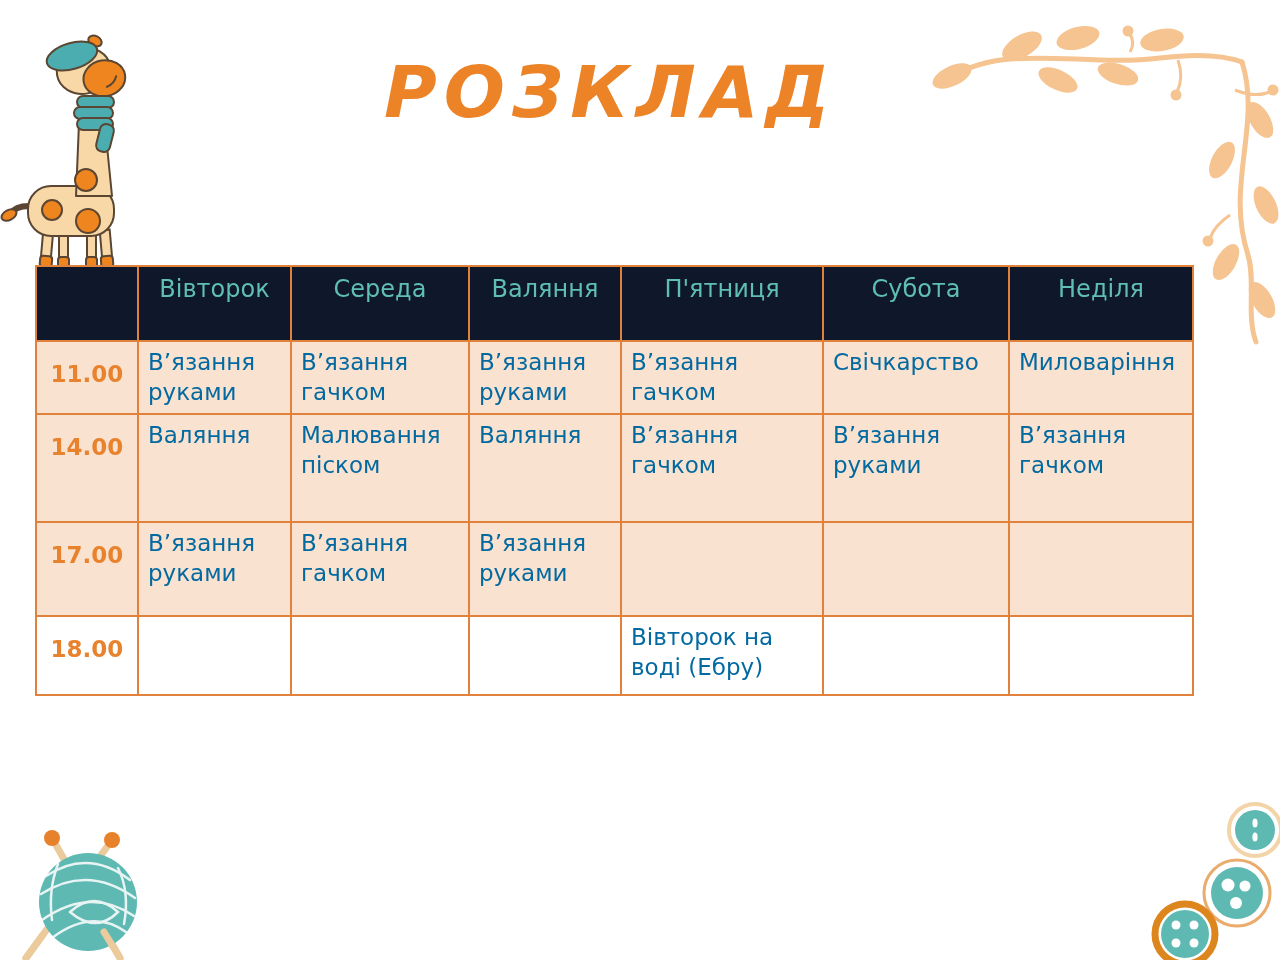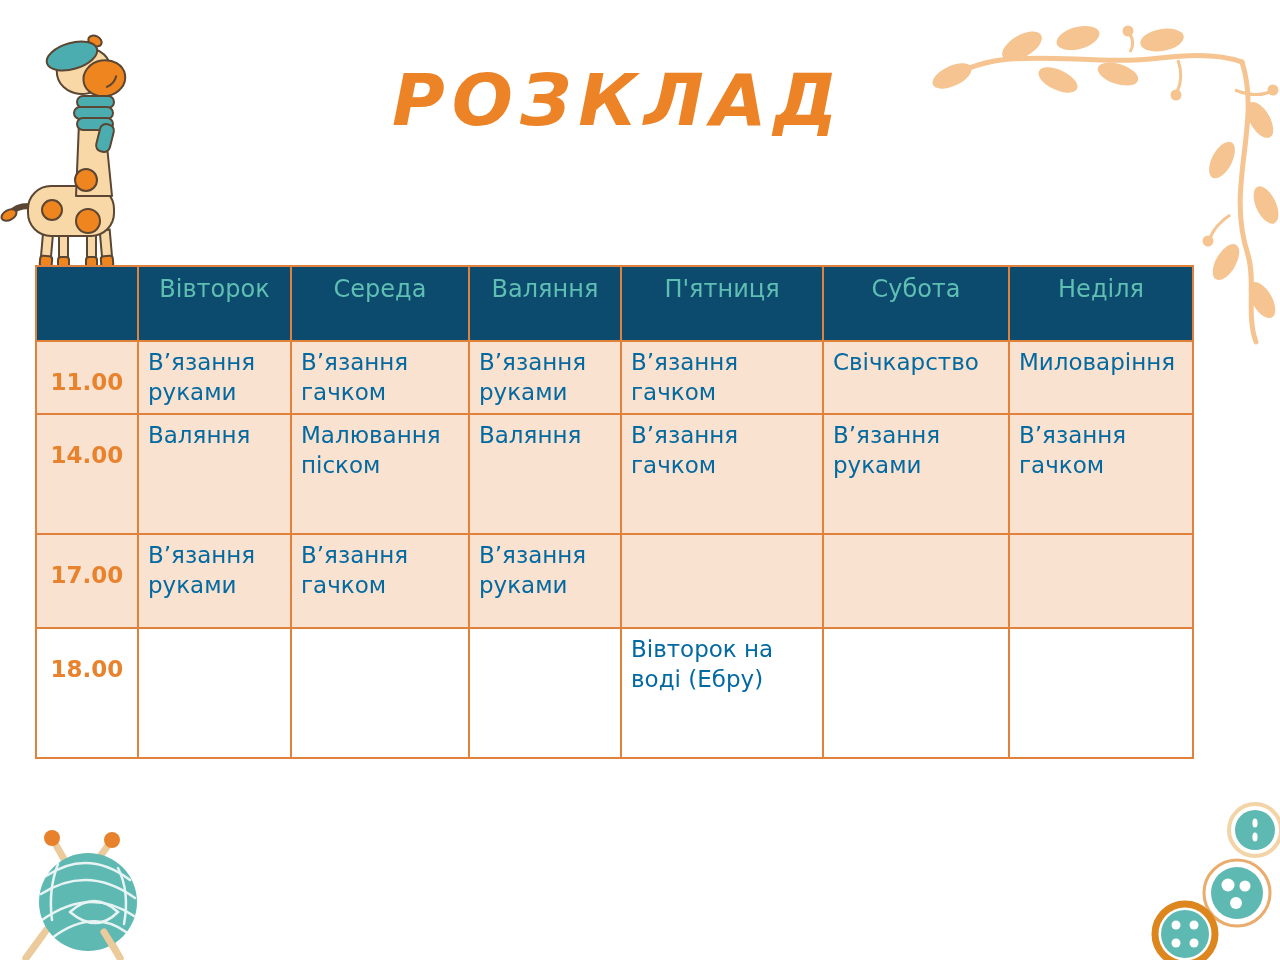--- a/index.html
+++ b/index.html
@@ -1,38 +1,38 @@
 <!DOCTYPE html>
 <html><head>
 <meta charset="utf-8">
 <style>
   html,body{margin:0;padding:0;background:#fff;}
   .canvas{
     position:relative;width:1280px;height:960px;background:#ffffff;
     overflow:hidden;font-family:"DejaVu Sans","Liberation Sans",sans-serif;
   }
   .title{
-    position:absolute;left:380px;top:46px;width:450px;margin:12px;
+    position:absolute;left:380px;top:46px;width:450px;margin:4px;
     text-align:right;font-size:72px;font-weight:bold;font-style:italic;
     letter-spacing:7px;color:#EC8327;white-space:nowrap;
   }
   table.schedule{
     position:absolute;left:35px;top:265px;width:1157px;
     border-collapse:collapse;table-layout:fixed;background:#fff;
   }
   .schedule td{
     border:2px solid #E0813C;vertical-align:top;padding:5px 9px;
     font-size:23px;line-height:1.32;color:#0369a1;overflow:hidden;word-wrap:break-word;
   }
-  .schedule tr.head td{color:#5FBFB2;text-align:center;font-size:24px;padding-top:7px;background:#0c4a6e;}
-  .schedule td.time{color:#E8822C;font-weight:bold;text-align:center;font-size:23px;padding-top:25px;}
+  .schedule tr.head td{color:#5FBFB2;text-align:center;font-size:24px;padding-top:7px;background:#0f172a;}
+  .schedule td.time{color:#E8822C;font-weight:bold;text-align:center;font-size:23px;padding-top:17px;}
   .schedule tr.peach td{background:#F9E2CF;}
   .schedule tr.white td{background:#ffffff;}
-  tr.h0{height:75px}tr.h1{height:73px}tr.h2{height:67px}tr.h3{height:120px}
-  tr.h4{height:98px}tr.h5{height:94px}tr.h6{height:130px}
+  tr.h0{height:75px}tr.h1{height:73px}tr.h2{height:67px}tr.h3{height:108px}
+  tr.h4{height:98px}tr.h5{height:94px}tr.h6{height:79px}
   .decor{position:absolute;pointer-events:none;}
   #giraffe{left:0;top:8px;width:190px;height:272px;}
   #branch{left:930px;top:0;width:350px;height:345px;}
   #yarn{left:0;top:828px;width:210px;height:132px;}
   #buttons{left:1140px;top:790px;width:140px;height:170px;}
 </style>
 </head>
 <body>
 
 <div class="canvas">

